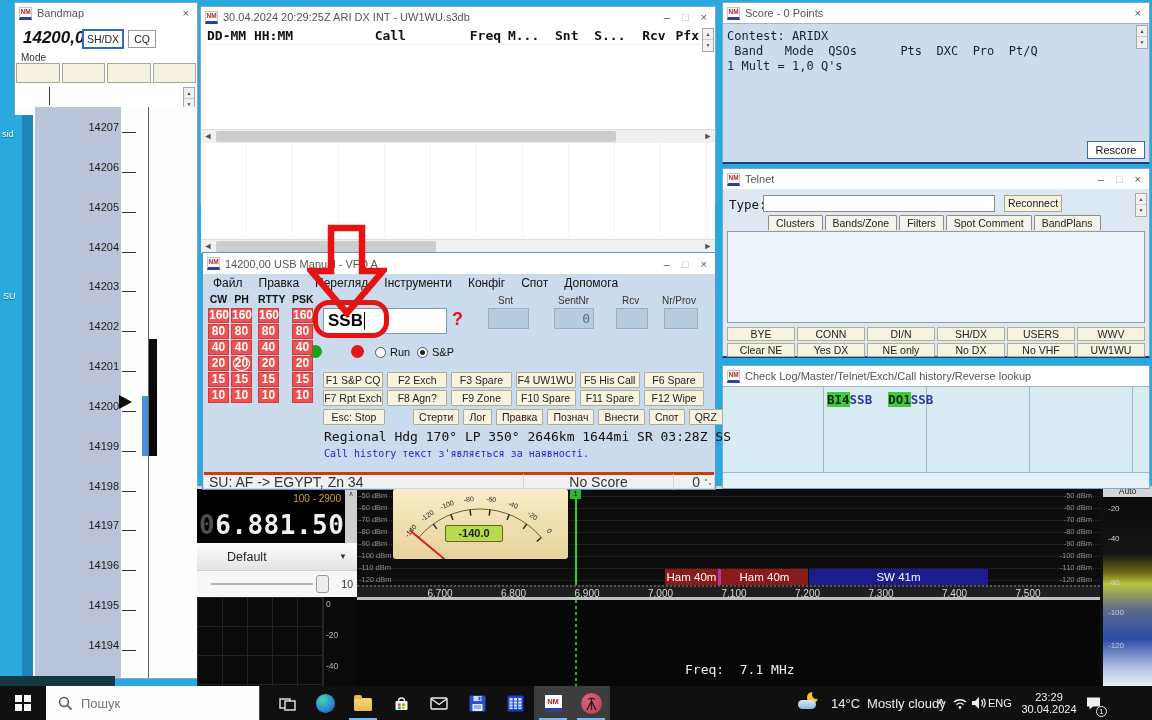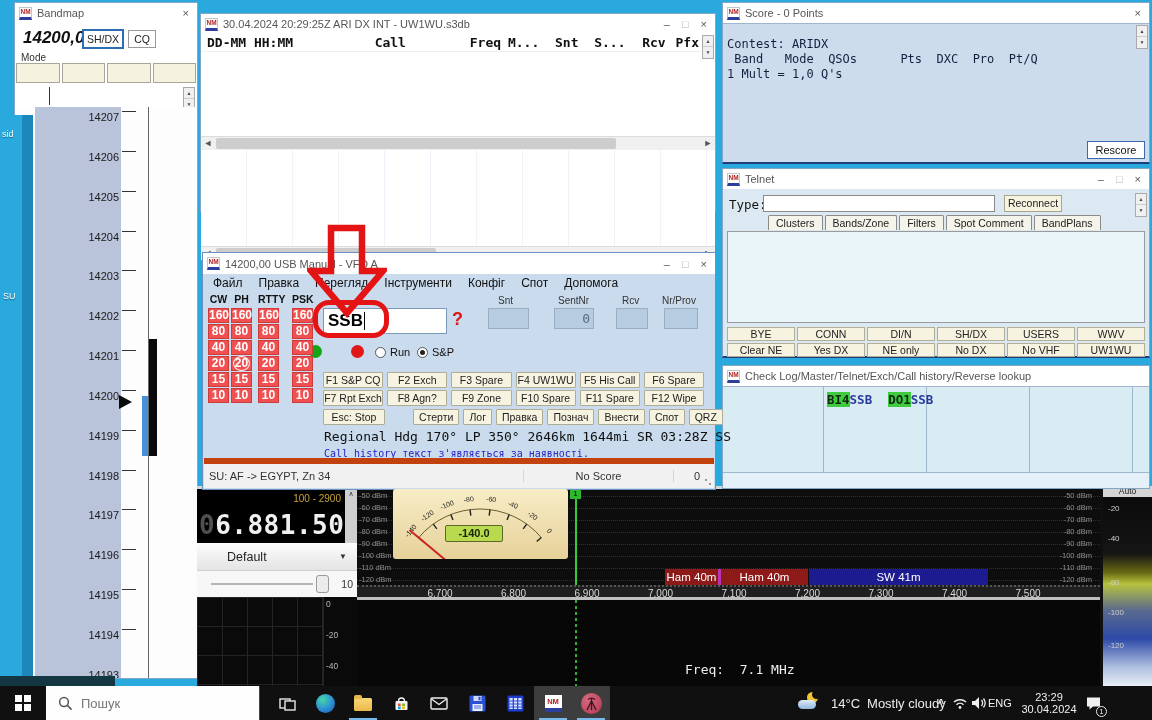--- a/index.html
+++ b/index.html
@@ -25,35 +25,35 @@
 .bm-cq{position:absolute;left:113px;top:27px;width:28px;height:18px;background:#fff;border:1px solid #9a9a9a;
   font-size:10.5px;color:#222;text-align:center;line-height:16px}
 .bm-model{position:absolute;left:6px;top:49px;font-size:10px;color:#333}
 .bm-modes{position:absolute;left:1px;right:1px;top:60px;display:flex;gap:2px;height:20px}
 .bm-modebox{flex:1;background:#f6f2e0;border:1px solid #a9a59a}
 #bandmap .spin{right:2px;top:84px}
 .bm-caret{position:absolute;left:34px;top:84px;width:1px;height:18px;background:#333}
 .bm-body{position:absolute;left:0;right:0;top:104px;bottom:0;background:#fdfdfd;overflow:hidden}
 .bm-scalebg{position:absolute;left:20px;top:0;bottom:0;width:86px;background:#b9c3da}
 #bm-scale{position:absolute;left:20px;top:4px;height:580px;width:112px;display:flex;flex-direction:column;justify-content:space-between}
-.bm-row{height:22px;display:flex;align-items:flex-start}
+.bm-row{height:22px;display:flex;align-items:flex-end}
 .bm-freq{width:84px;text-align:right;font-size:11px;color:#1a1a1a}
 .bm-tick{width:14px;border-top:1px solid #333;margin-left:3px}
 .bm-axis{position:absolute;left:133px;top:0;bottom:0;width:1px;background:#666}
 .bm-barblack{position:absolute;left:134px;top:232px;width:8px;height:117px;background:#0a0a0a}
 .bm-barblue{position:absolute;left:127px;top:289px;width:6px;height:60px;background:#4a8fd9}
 .bm-arrow{position:absolute;left:104px;top:288px;width:0;height:0;border-top:7px solid transparent;
   border-bottom:7px solid transparent;border-left:13px solid #0a0a0a}
 
 .desk-strip{position:absolute;left:0;top:115px;width:33px;height:561px;background:#29a9de}
 .desk-strip .edge{position:absolute;right:0;top:0;bottom:0;width:11px;background:#1d86ba}
 .frag{position:absolute;color:#fff;font-size:9px;text-shadow:0 1px 1px rgba(0,0,0,.45)}
 .teal-corner{position:absolute;left:0;top:676px;width:115px;height:10px;background:#143842}
 
-#logwin{left:200px;top:13px;width:516px;height:199px}
+#logwin{left:200px;top:6px;width:516px;height:199px}
 #log-cols{position:absolute;left:0;right:14px;top:20px;height:18px;display:flex;align-items:center;
   font-family:"DejaVu Sans Mono",monospace;font-size:13px;font-weight:bold;color:#111;border-bottom:1px solid #eee}
 .log-col{white-space:pre}
 .log-col.c0{width:140px;padding-left:6px}.log-col.c1{width:106px;text-align:center}
 .log-col.c2{width:60px;text-align:right}.log-col.c3{width:46px;text-align:center}
 .log-col.c4{width:42px;text-align:center}.log-col.c5{width:46px;text-align:center}
 .log-col.c6{width:44px;text-align:center}.log-col.c7{width:26px;text-align:left}
 #logwin .spin{right:1px;top:21px}
 .log-pane{position:absolute;left:0;right:0;background:#fff;
   background-image:repeating-linear-gradient(90deg,transparent 0 45px,#edf3f9 45px 46px)}
@@ -63,21 +63,21 @@
   border-radius:9px;display:flex;flex-direction:column;justify-content:center;text-align:center;
   font-size:12.5px;color:#5d5d5d;line-height:15px}
 .hsb{position:absolute;left:0;right:0;height:14px;background:#f0f0f0;border-top:1px solid #dcdcdc}
 .hsb.s1{top:122px}.hsb.s2{top:232px}
 .hsb .ar{position:absolute;top:0;width:14px;height:13px;color:#555;font-size:9px;text-align:center;line-height:13px}
 .hsb .ar.l{left:0}.hsb .ar.r{right:0}
 .hsb .thumb{position:absolute;top:1px;height:11px;background:#cdcdcd;border-radius:2px}
 
 #scorewin{left:722px;top:2px;width:428px;height:162px;border-bottom:2px solid #1d3f7d}
 .score-body{position:absolute;left:0;right:0;top:20px;bottom:0;background:#cddcec;border-top:1px solid #9fb6cd}
-#score-lines{padding:13px 4px;font-family:"DejaVu Sans Mono",monospace;font-size:12px;color:#13213f;line-height:15px}
+#score-lines{padding:5px 4px;font-family:"DejaVu Sans Mono",monospace;font-size:12px;color:#13213f;line-height:15px}
 .score-line{white-space:pre}
 #scorewin .spin{right:1px;top:22px}
 .rescore{position:absolute;right:4px;bottom:3px;width:58px;height:18px;background:#fff;border:1px solid #3a6aad;
   font-size:11px;color:#111;text-align:center;line-height:16px}
 
 #telnet{left:722px;top:168px;width:428px;height:190px;background:#dce9f3;border-bottom:2px solid #1d3f7d}
 .tl-label{position:absolute;left:6px;top:28px;font-size:12.5px;color:#111;font-family:"DejaVu Sans Mono",monospace}
 .tl-input{position:absolute;left:40px;top:26px;width:232px;height:17px;background:#fff;border:1px solid #8a8a8a}
 .tl-recon{position:absolute;left:281px;top:26px;width:58px;height:17px;background:#f7f3e1;border:1px solid #a9a58c;
   font-size:10.5px;color:#222;text-align:center;line-height:15px}
@@ -129,22 +129,22 @@
 .rlab{position:absolute;top:55px;font-size:11px;color:#111}
 .fkrow{position:absolute;left:120px;display:flex;gap:4px;height:16px}
 #fk1{top:81px;width:381px}#fk2{top:99px;width:381px}#fk3{top:118px}
 #fk1 .fkey,#fk2 .fkey{flex:1}
 .fkey{background:#f7f3e1;border:1px solid #b0ac94;font-size:10.5px;color:#222;text-align:center;line-height:14px;
   white-space:nowrap;border-radius:1px}
 .fkey.act{padding:0 5px}
 #fk3 .fkey.act:first-child{width:62px;margin-right:24px;padding:0}
 .en-info1{position:absolute;left:121px;top:138px;font-family:"DejaVu Sans Mono",monospace;font-size:13px;color:#101010;white-space:pre}
 .en-info2{position:absolute;left:121px;top:157px;font-family:"DejaVu Sans Mono",monospace;font-size:10px;color:#2424c8;white-space:pre}
-.en-status{position:absolute;left:1px;right:1px;bottom:1px;height:30px;background:#f1f1f1;border-top:6px solid #c2410c;
-  font-size:11px;color:#333;display:flex;align-items:center}
+.en-status{position:absolute;left:1px;right:1px;bottom:1px;height:16px;background:#f1f1f1;border-top:3px solid #c2410c;
+  font-size:14px;color:#333;display:flex;align-items:center}
 .en-status .sl{padding-left:5px;flex:1;border-right:1px solid #d5d5d5}
 .en-status .sc{width:150px;text-align:center;border-right:1px solid #d5d5d5}
 .en-status .sr{width:40px;text-align:right;padding-right:14px}
 .grip{position:absolute;right:2px;bottom:2px;width:8px;height:8px;
   background:radial-gradient(circle at 2px 2px,#999 1px,transparent 1px),radial-gradient(circle at 6px 6px,#999 1px,transparent 1px);}
 
 .anno-arrow{position:absolute;left:307px;top:224px;z-index:30;pointer-events:none}
 .anno-oval{position:absolute;left:313px;top:300px;width:76px;height:38px;border:5px solid #e41414;border-radius:16px;
   z-index:30;pointer-events:none}
 

